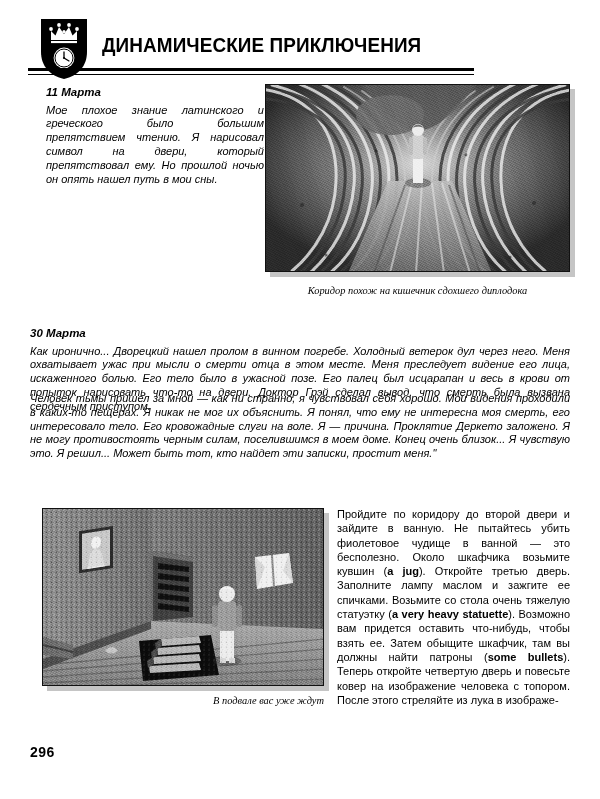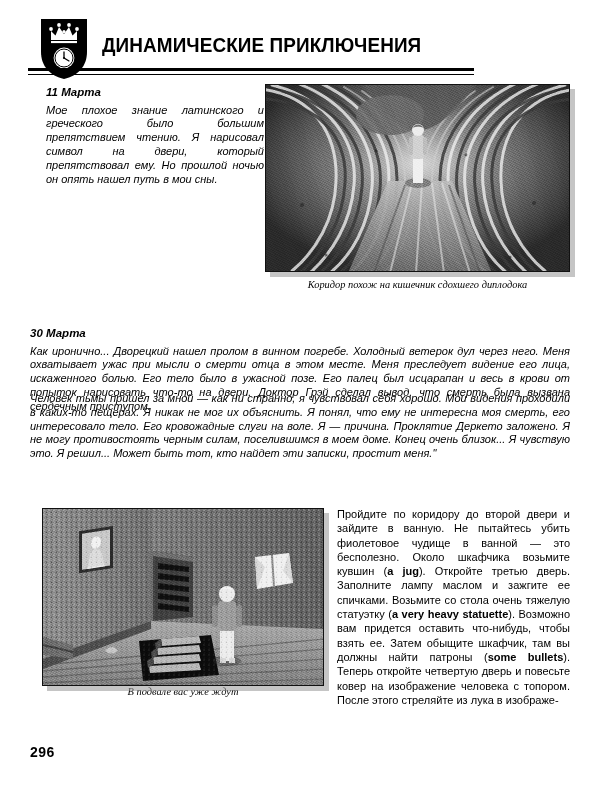--- a/index.html
+++ b/index.html
@@ -109,25 +109,25 @@
   .shot{
     position:relative;
     border:1.5px solid #111;
     box-sizing:border-box;
     overflow:hidden;
     background:#4a4a4a;
     box-shadow:5px 5px 0 0 rgba(150,150,150,.55);
   }
   #fig-corridor{ left:265px; top:84px; width:305px; }
   #fig-corridor .shot{ width:305px; height:188px; }
-  #fig-corridor .caption{ margin-top:7px; width:305px; }
+  #fig-corridor .caption{ margin-top:13px; width:305px; }
 
   #fig-cellar{ left:42px; top:508px; width:282px; }
   #fig-cellar .shot{ width:282px; height:178px; }
-  #fig-cellar .caption{ width:282px; }
+  #fig-cellar .caption{ margin-top:9px; width:282px;text-align:right; }
 
   .right-col{
     position:absolute;
     left:337px; top:507px;
     width:233px;
   }
 
   
   .folio{
     position:absolute;

